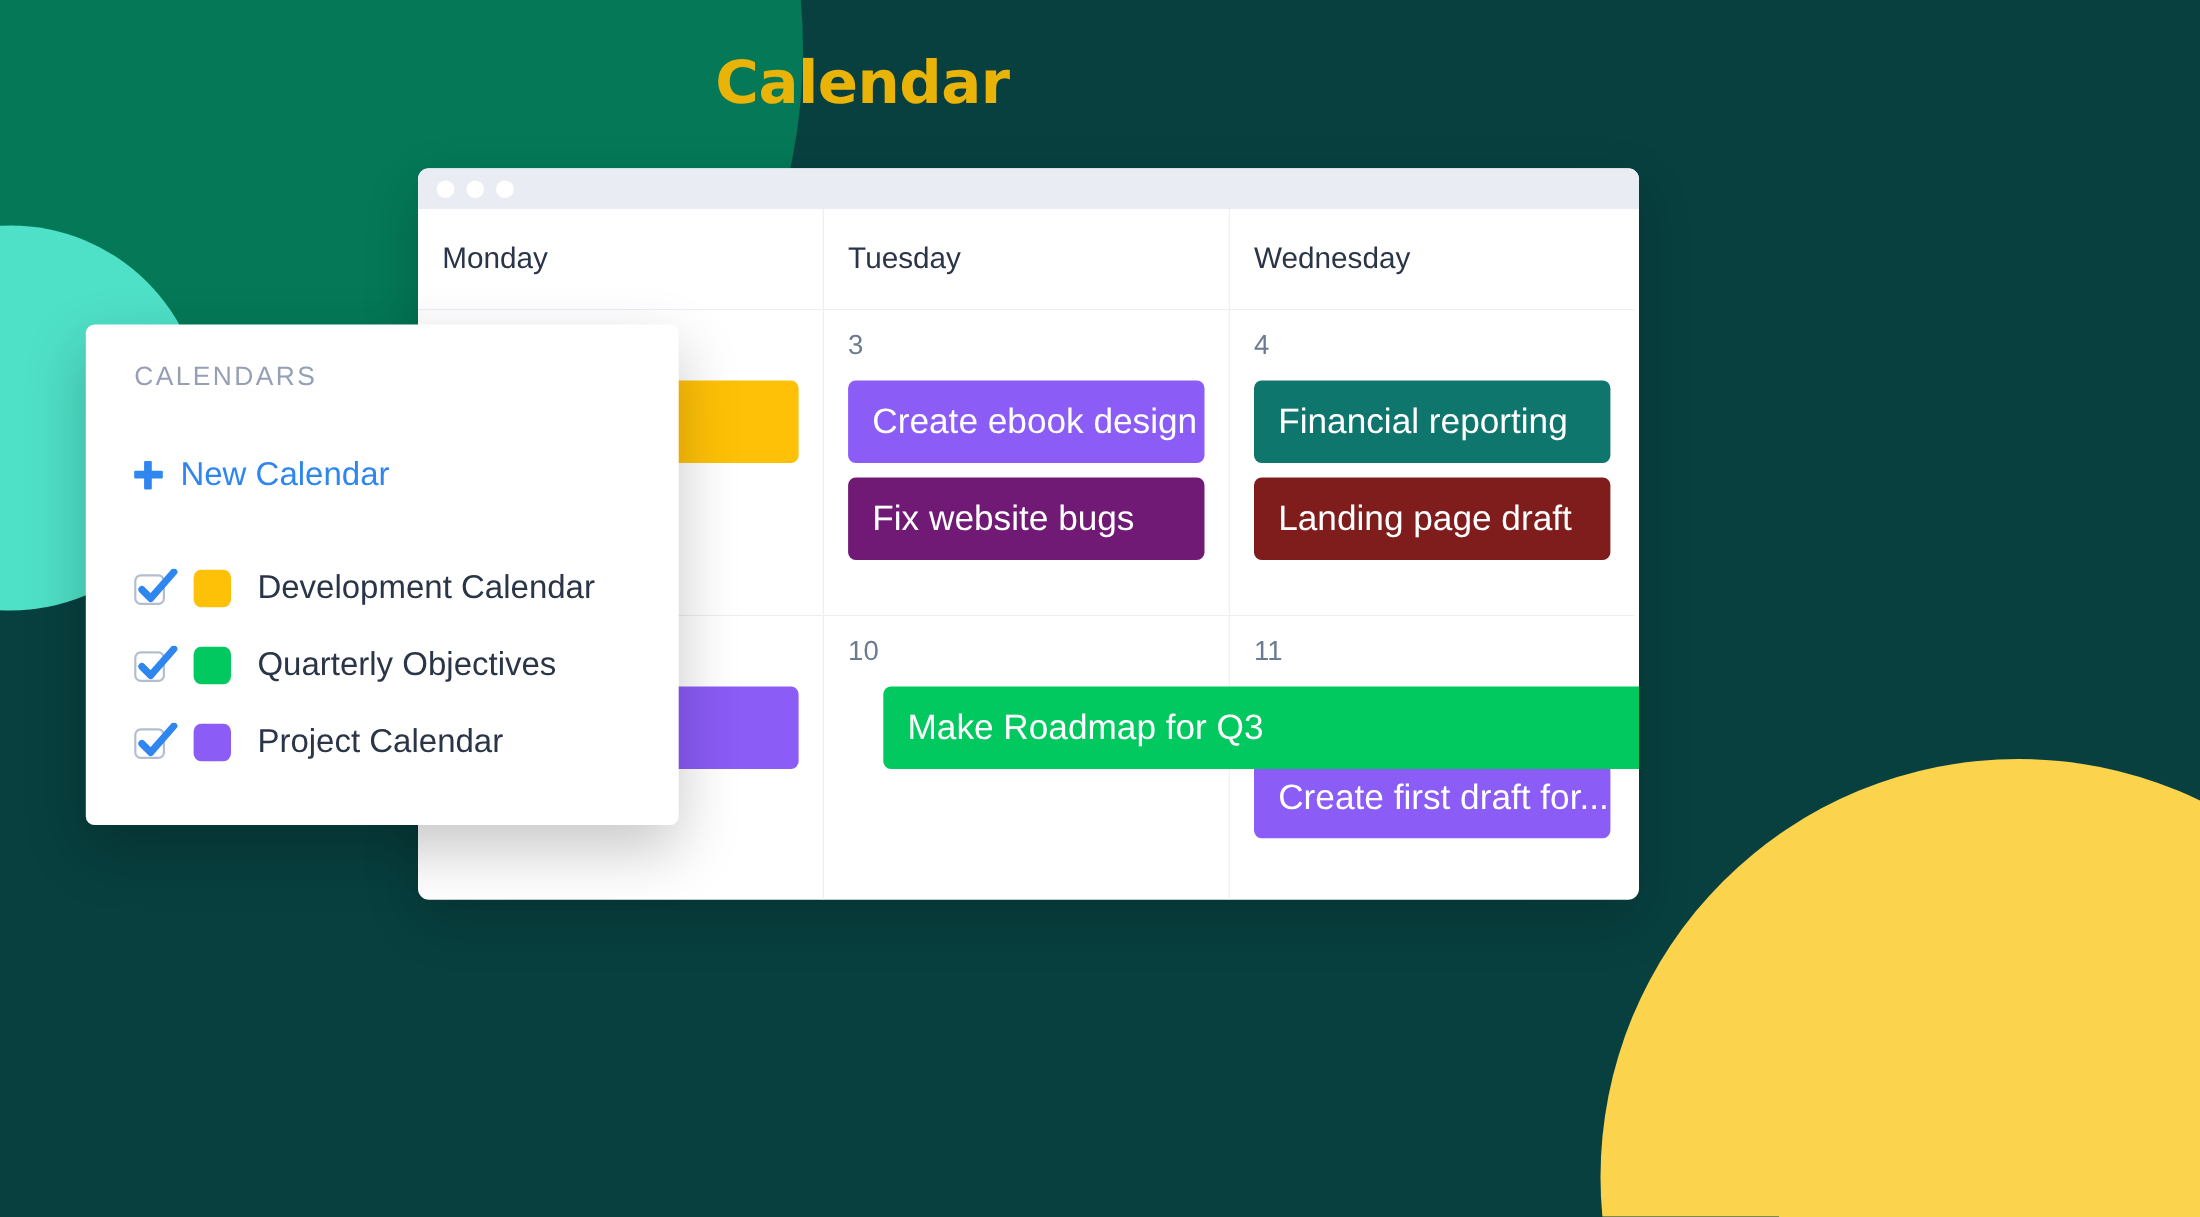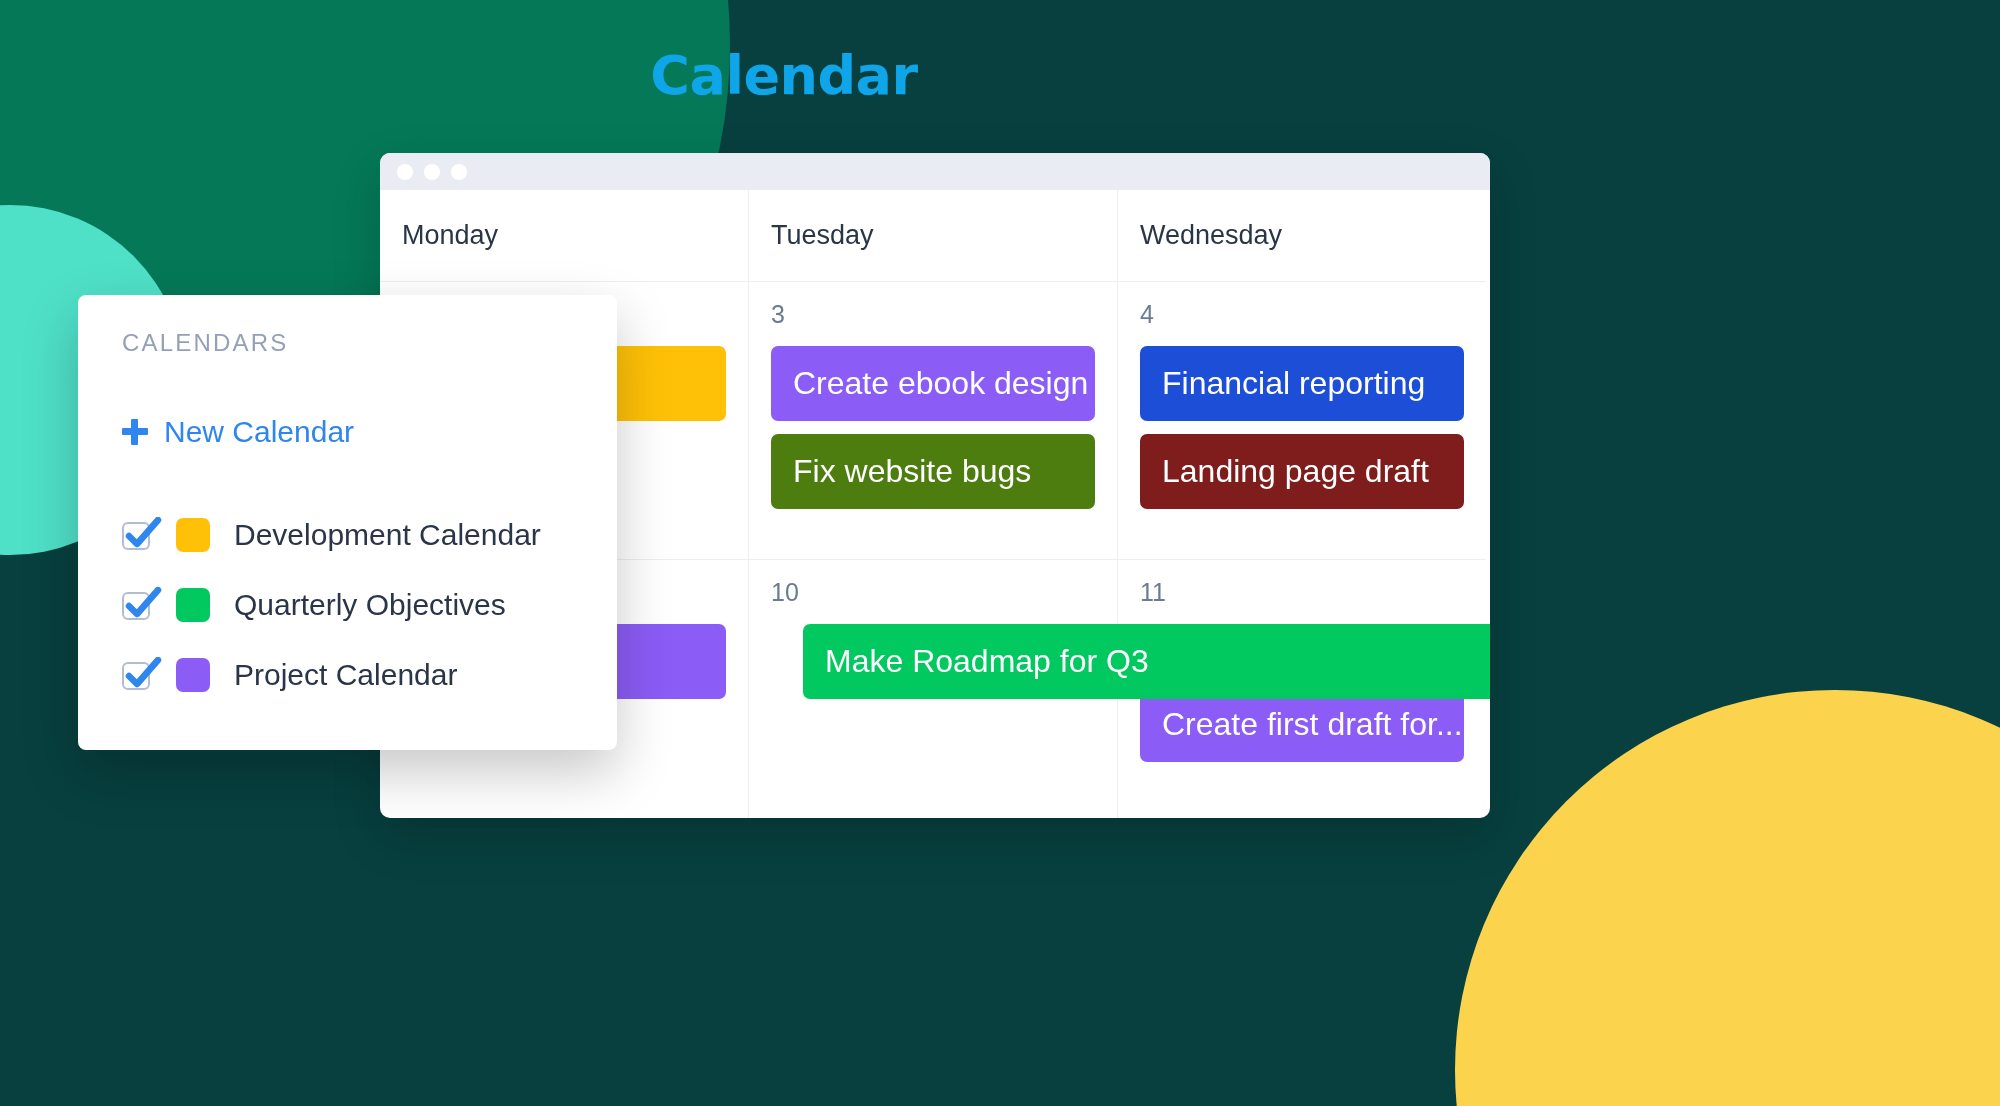--- a/index.html
+++ b/index.html
@@ -21,21 +21,21 @@
     border-radius:50%;background:#4fe0c8;
   }
   .bg-circle-yellow{
     position:absolute;left:1455px;top:690px;width:760px;height:760px;
     border-radius:50%;background:#fbd34d;
   }
 
   
   .page-title{
     position:absolute;left:0;top:44px;width:1568px;text-align:center;
-    color:#0ea5e9;font-size:54px;font-weight:bold;letter-spacing:-0.5px;
+    color:#eab308;font-size:54px;font-weight:bold;letter-spacing:-0.5px;
     font-family:"DejaVu Sans", sans-serif;
   }
 
   
   .window{
     position:absolute;left:380px;top:153px;width:1110px;height:665px;
     background:#ffffff;border-radius:10px;overflow:hidden;
     box-shadow:0 18px 48px rgba(0,0,0,0.18);
   }
   .chrome{
@@ -142,35 +142,35 @@
         </div>
       </div>
 
       <div class="col">
         <div class="dayhead">
           <span>Tuesday</span>
         </div>
         <div class="week">
           <div class="daynum">3</div>
           <div class="event" style="background:#8b5cf6">Create ebook design</div>
-          <div class="event" style="background:#4d7c0f">Fix website bugs</div>
+          <div class="event" style="background:#701a75">Fix website bugs</div>
         </div>
         <div class="week">
           <div class="daynum">10</div>
           <div class="event span2" style="background:#02c95f">Make Roadmap for Q3</div>
         </div>
       </div>
 
       <div class="col">
         <div class="dayhead">
           <span>Wednesday</span>
         </div>
         <div class="week">
           <div class="daynum">4</div>
-          <div class="event" style="background:#1d4ed8">Financial reporting</div>
+          <div class="event" style="background:#0f766e">Financial reporting</div>
           <div class="event" style="background:#7f1d1d">Landing page draft</div>
         </div>
         <div class="week">
           <div class="daynum">11</div>
           <div class="event" style="background:#8b5cf6;margin-top:77px">Create first draft for...</div>
         </div>
       </div>
 
     </div>
   </div>

